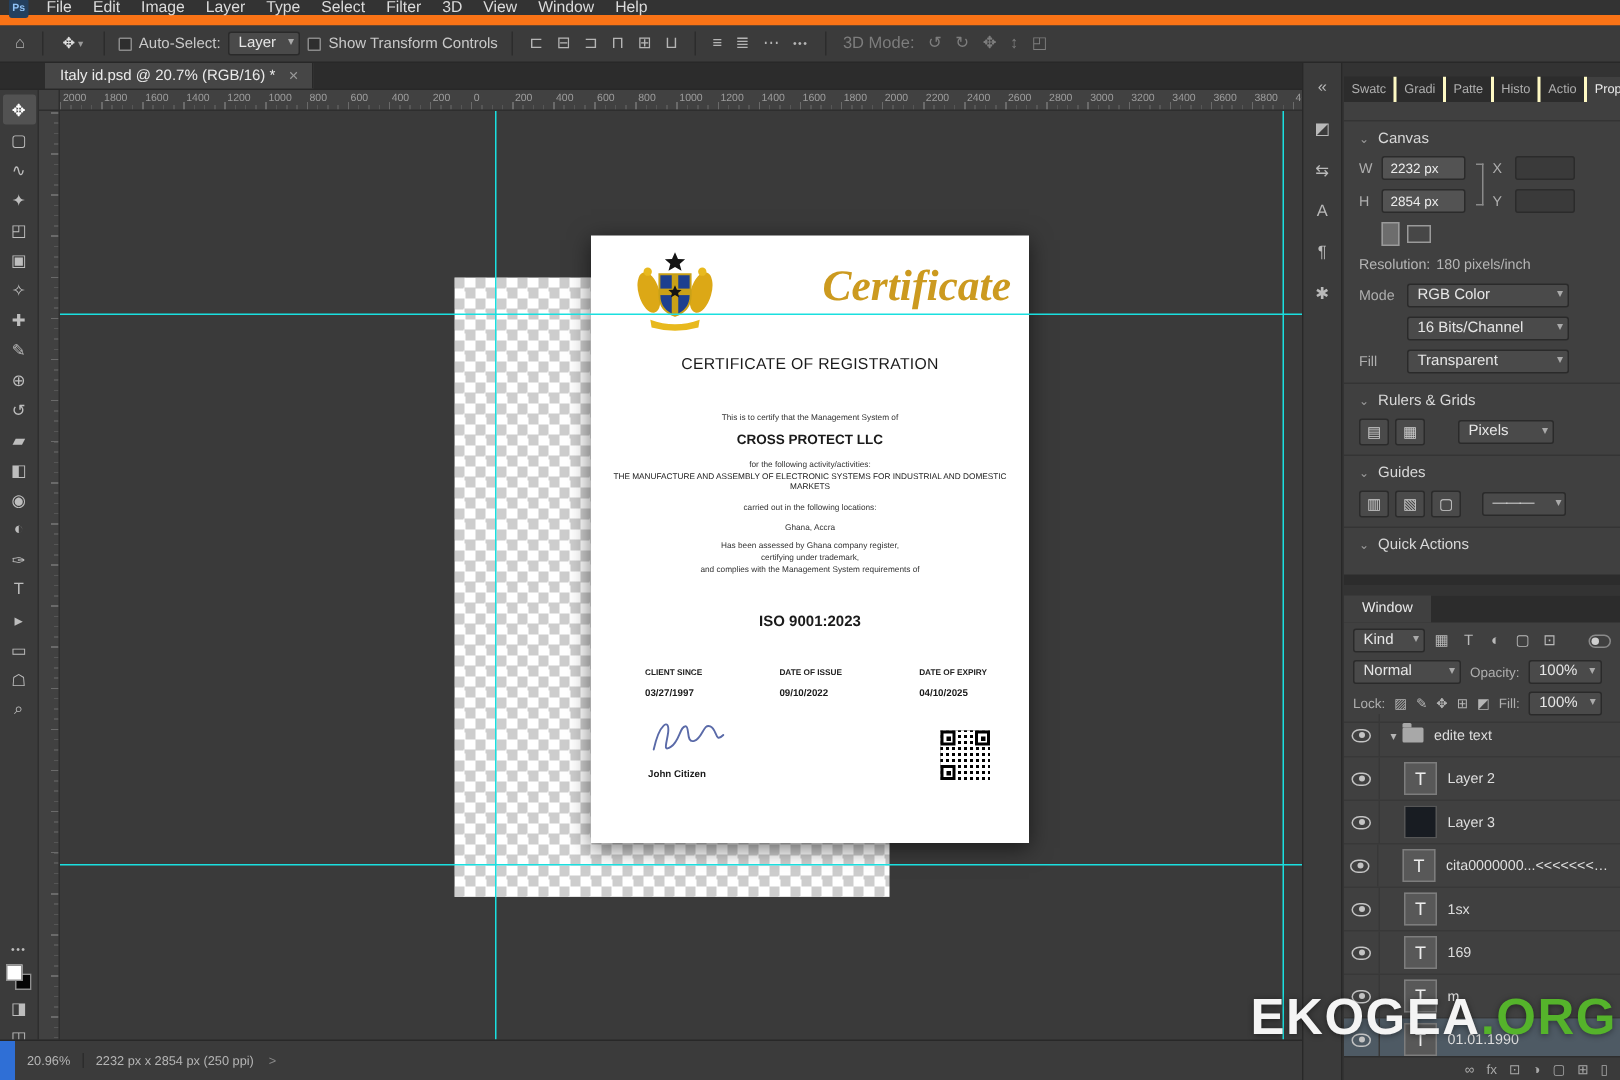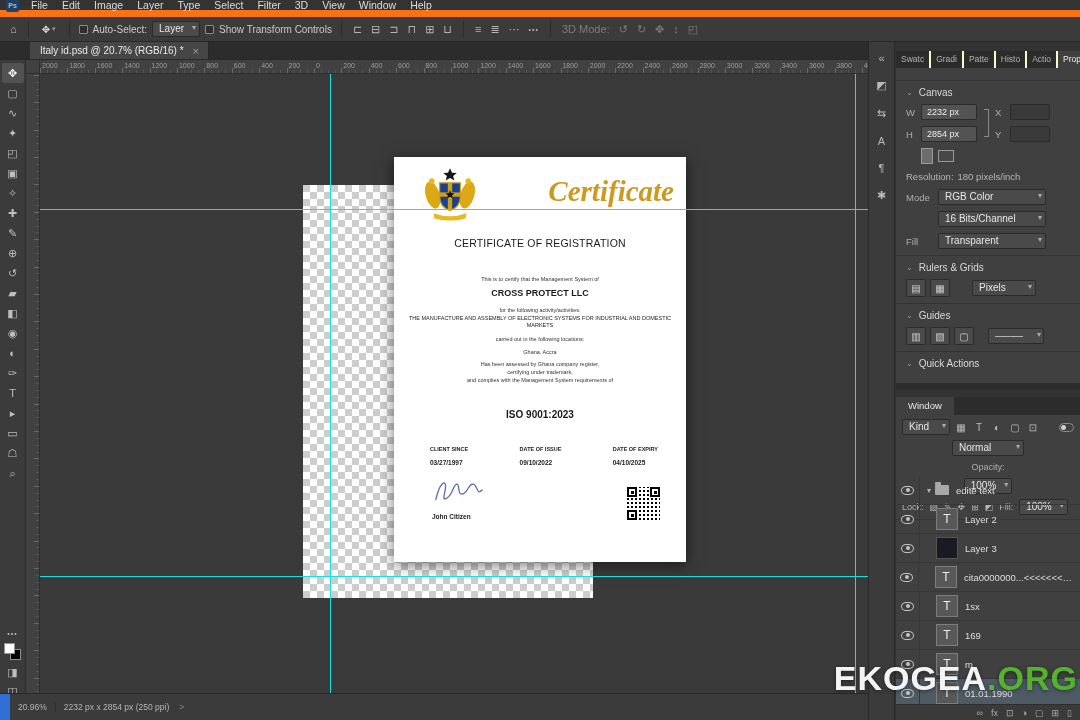--- a/index.html
+++ b/index.html
@@ -120,21 +120,21 @@
 
   
   .layers-panel { position:absolute; top:355px; left:0; right:0; bottom:0; background:#404040; }
   .layers-tabbar { height:18px; background:#2c2c2c; display:flex; }
   .layers-tab { background:#404040; padding:0 12px; line-height:18px; font-size:9.5px; color:#eaeaea; }
   .kind-row { display:flex; align-items:center; gap:4px; padding:4px 6px 2px; }
   .dd-kind { min-width:48px; }
   .filt { width:14px; text-align:center; font-size:10px; color:#b9b9b9; }
   .toggle { width:15px; height:9px; border:1px solid #8a8a8a; border-radius:5px; margin-left:auto; position:relative; }
   .toggle::after { content:""; position:absolute; left:1px; top:1px; width:5px; height:5px; border-radius:50%; background:#cfcfcf; }
-  .blend-row { display:flex; align-items:center; gap:6px; padding:3px 6px;flex-direction:column; }
+  .blend-row { display:flex; align-items:center; gap:6px; padding:3px 6px; }
   .dd-blend { min-width:72px; }
   .dd-num { min-width:46px; }
   .mini-label { color:#aeaeae; font-size:9px; }
   .lock-row { display:flex; align-items:center; gap:6px; padding:2px 6px 4px; border-bottom:1px solid #373737; }
   .lock-ic { font-size:9px; color:#b5b5b5; }
   .layer-list { position:absolute; top:79px; left:0; right:0; bottom:16px; overflow:hidden; }
   .layer-row { height:29px; display:flex; align-items:center; border-bottom:1px solid #383838; }
   .layer-row.selected { background:#4e5a64; }
   .eye-cell { width:24px; align-self:stretch; border-right:1px solid #383838; display:grid; place-items:center; }
   .eye { width:13px; height:9px; border:1px solid #c3c3c3; border-radius:50% / 60%; position:relative; }

